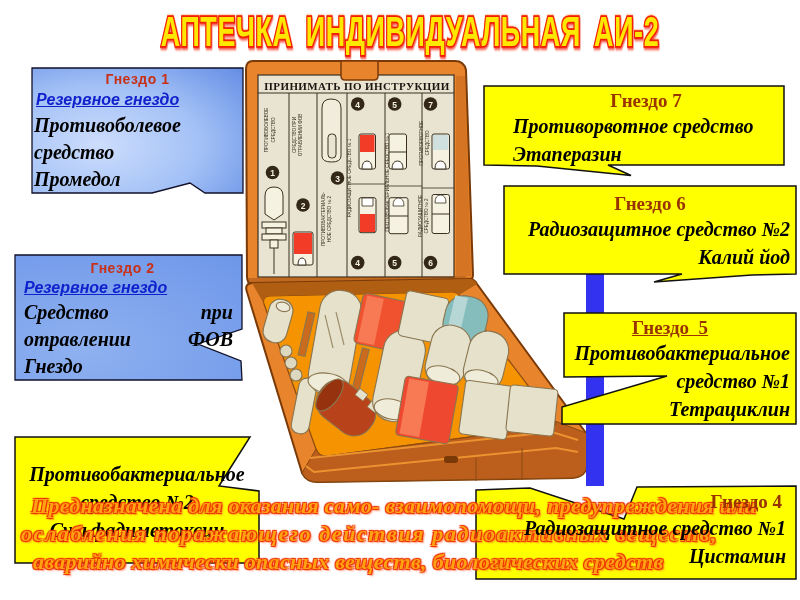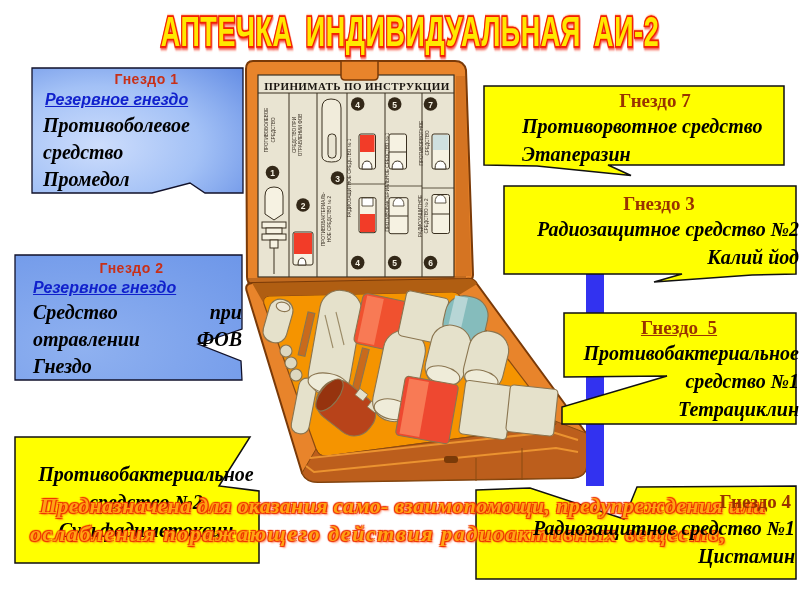--- a/index.html
+++ b/index.html
@@ -1,18 +1,18 @@
 <!DOCTYPE html>
 <html><head>
 <meta charset="utf-8">
 <style>
 html,body{margin:0;padding:0;}
 #page{position:relative;width:800px;height:600px;background:#ffffff;overflow:hidden;
  font-family:"Liberation Sans",sans-serif;}
-.t{position:absolute;margin:0;white-space:nowrap;padding-left:9px;}
+.t{position:absolute;margin:0;white-space:nowrap;}
 .hdr{font-family:"Liberation Sans",sans-serif;font-weight:bold;font-size:14px;letter-spacing:0.5px;color:#c83018;text-align:center;}
 .hdr2{font-family:"Liberation Serif",serif;font-weight:bold;font-size:19px;color:#993300;text-align:center;}
 .res{font-family:Liberation Sans, sans-serif;font-weight:bold;font-style:italic;font-size:16px;color:#1020cc;text-decoration:underline;}
 .body{font-family:"Liberation Serif",serif;font-weight:bold;font-style:italic;font-size:20px;color:#000;line-height:27px;}
 .warn{font-family:"Liberation Serif",serif;font-weight:bold;font-style:italic;font-size:22px;letter-spacing:0.3px;color:#ffa313;
  text-shadow:-1px -1px 1px #ee3000, 1px -1px 1px #ee3000, -1px 1px 1px #ee3000, 1px 1px 1px #ee3000, 2px 2px 2px rgba(255,90,40,.55);}
 </style>
 </head>
 <body>
 <div id="page">
@@ -235,23 +235,23 @@
         <span>ФОВ</span>
       </div>
  <div>Гнездо</div>
 </div>
 
 <p class="t body" style="left:15px;top:460px;width:244px;text-align:center;line-height:28px;">Противобактериальное<br>средство №2<br>Сульфадиметоксин</p>
 
 <p class="t hdr2" style="left:496px;top:90px;width:300px;">Гнездо 7</p>
 <p class="t body" style="left:513px;top:112px;width:288px;text-align:left;line-height:28px;">Противорвотное средство<br>Этаперазин</p>
 
-<p class="t hdr2" style="left:504px;top:193px;width:292px;">Гнездо 3</p>
+<p class="t hdr2" style="left:504px;top:193px;width:292px;">Гнездо 6</p>
 <p class="t body" style="left:504px;top:215px;width:286px;text-align:right;line-height:28px;">Радиозащитное средство №2<br>Калий йод</p>
 
 <p class="t hdr2" style="left:564px;top:317px;width:212px;text-decoration:underline;">Гнездо&nbsp;&nbsp;5</p>
 <p class="t body" style="left:564px;top:339px;width:226px;text-align:right;line-height:28px;">Противобактериальное<br>средство №1<br>Тетрациклин</p>
 
-<p class="t warn" style="left:31px;top:492px;line-height:28px;">Предназначена для оказания само- взаимопомощи, предупреждения или<br><span style="margin-left:-10px;letter-spacing:1.6px">ослабления поражающего действия радиоактивных веществ,</span><br></p>
+<p class="t warn" style="left:31px;top:492px;line-height:28px;">Предназначена для оказания само- взаимопомощи, предупреждения или<br><span style="margin-left:-10px;letter-spacing:1.6px">ослабления поражающего действия радиоактивных веществ,</span><br><span style="margin-left:2px">аварийно химически опасных веществ, биологических средств</span></p>
 
 <p class="t hdr2" style="left:478px;top:491px;width:304px;text-align:right;">Гнездо 4</p>
 <p class="t body" style="left:478px;top:514px;width:308px;text-align:right;line-height:28px;">Радиозащитное средство №1<br>Цистамин</p>
 </div>
 
 </body></html>

